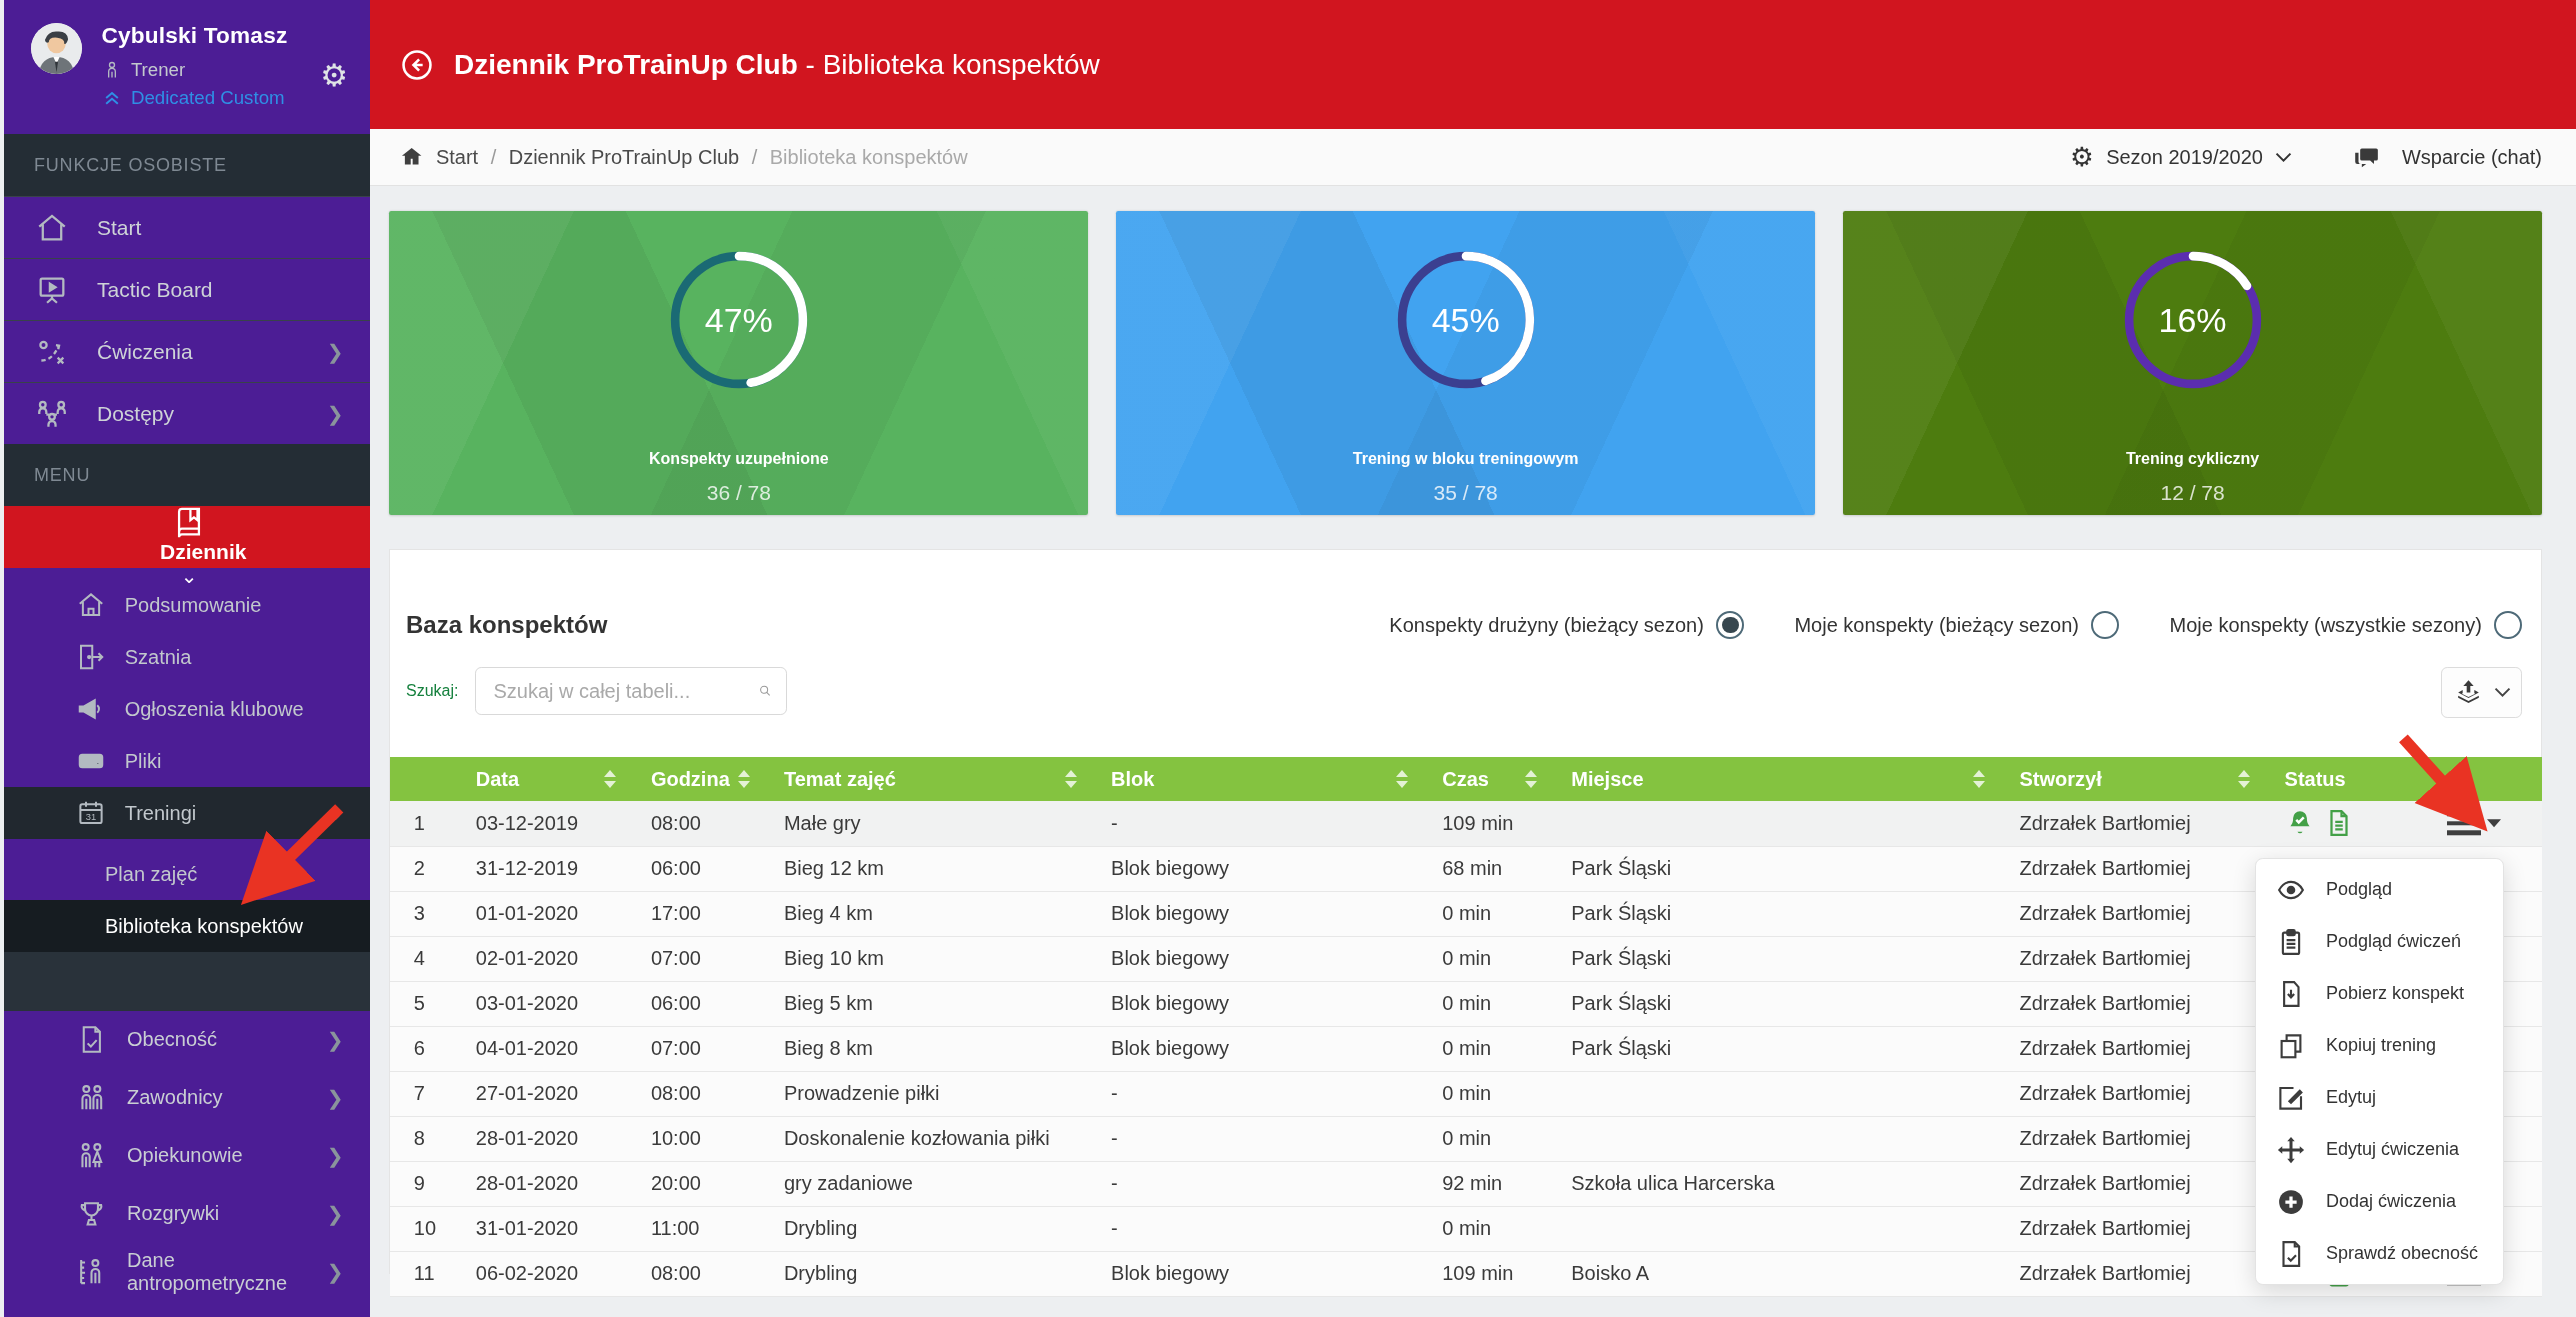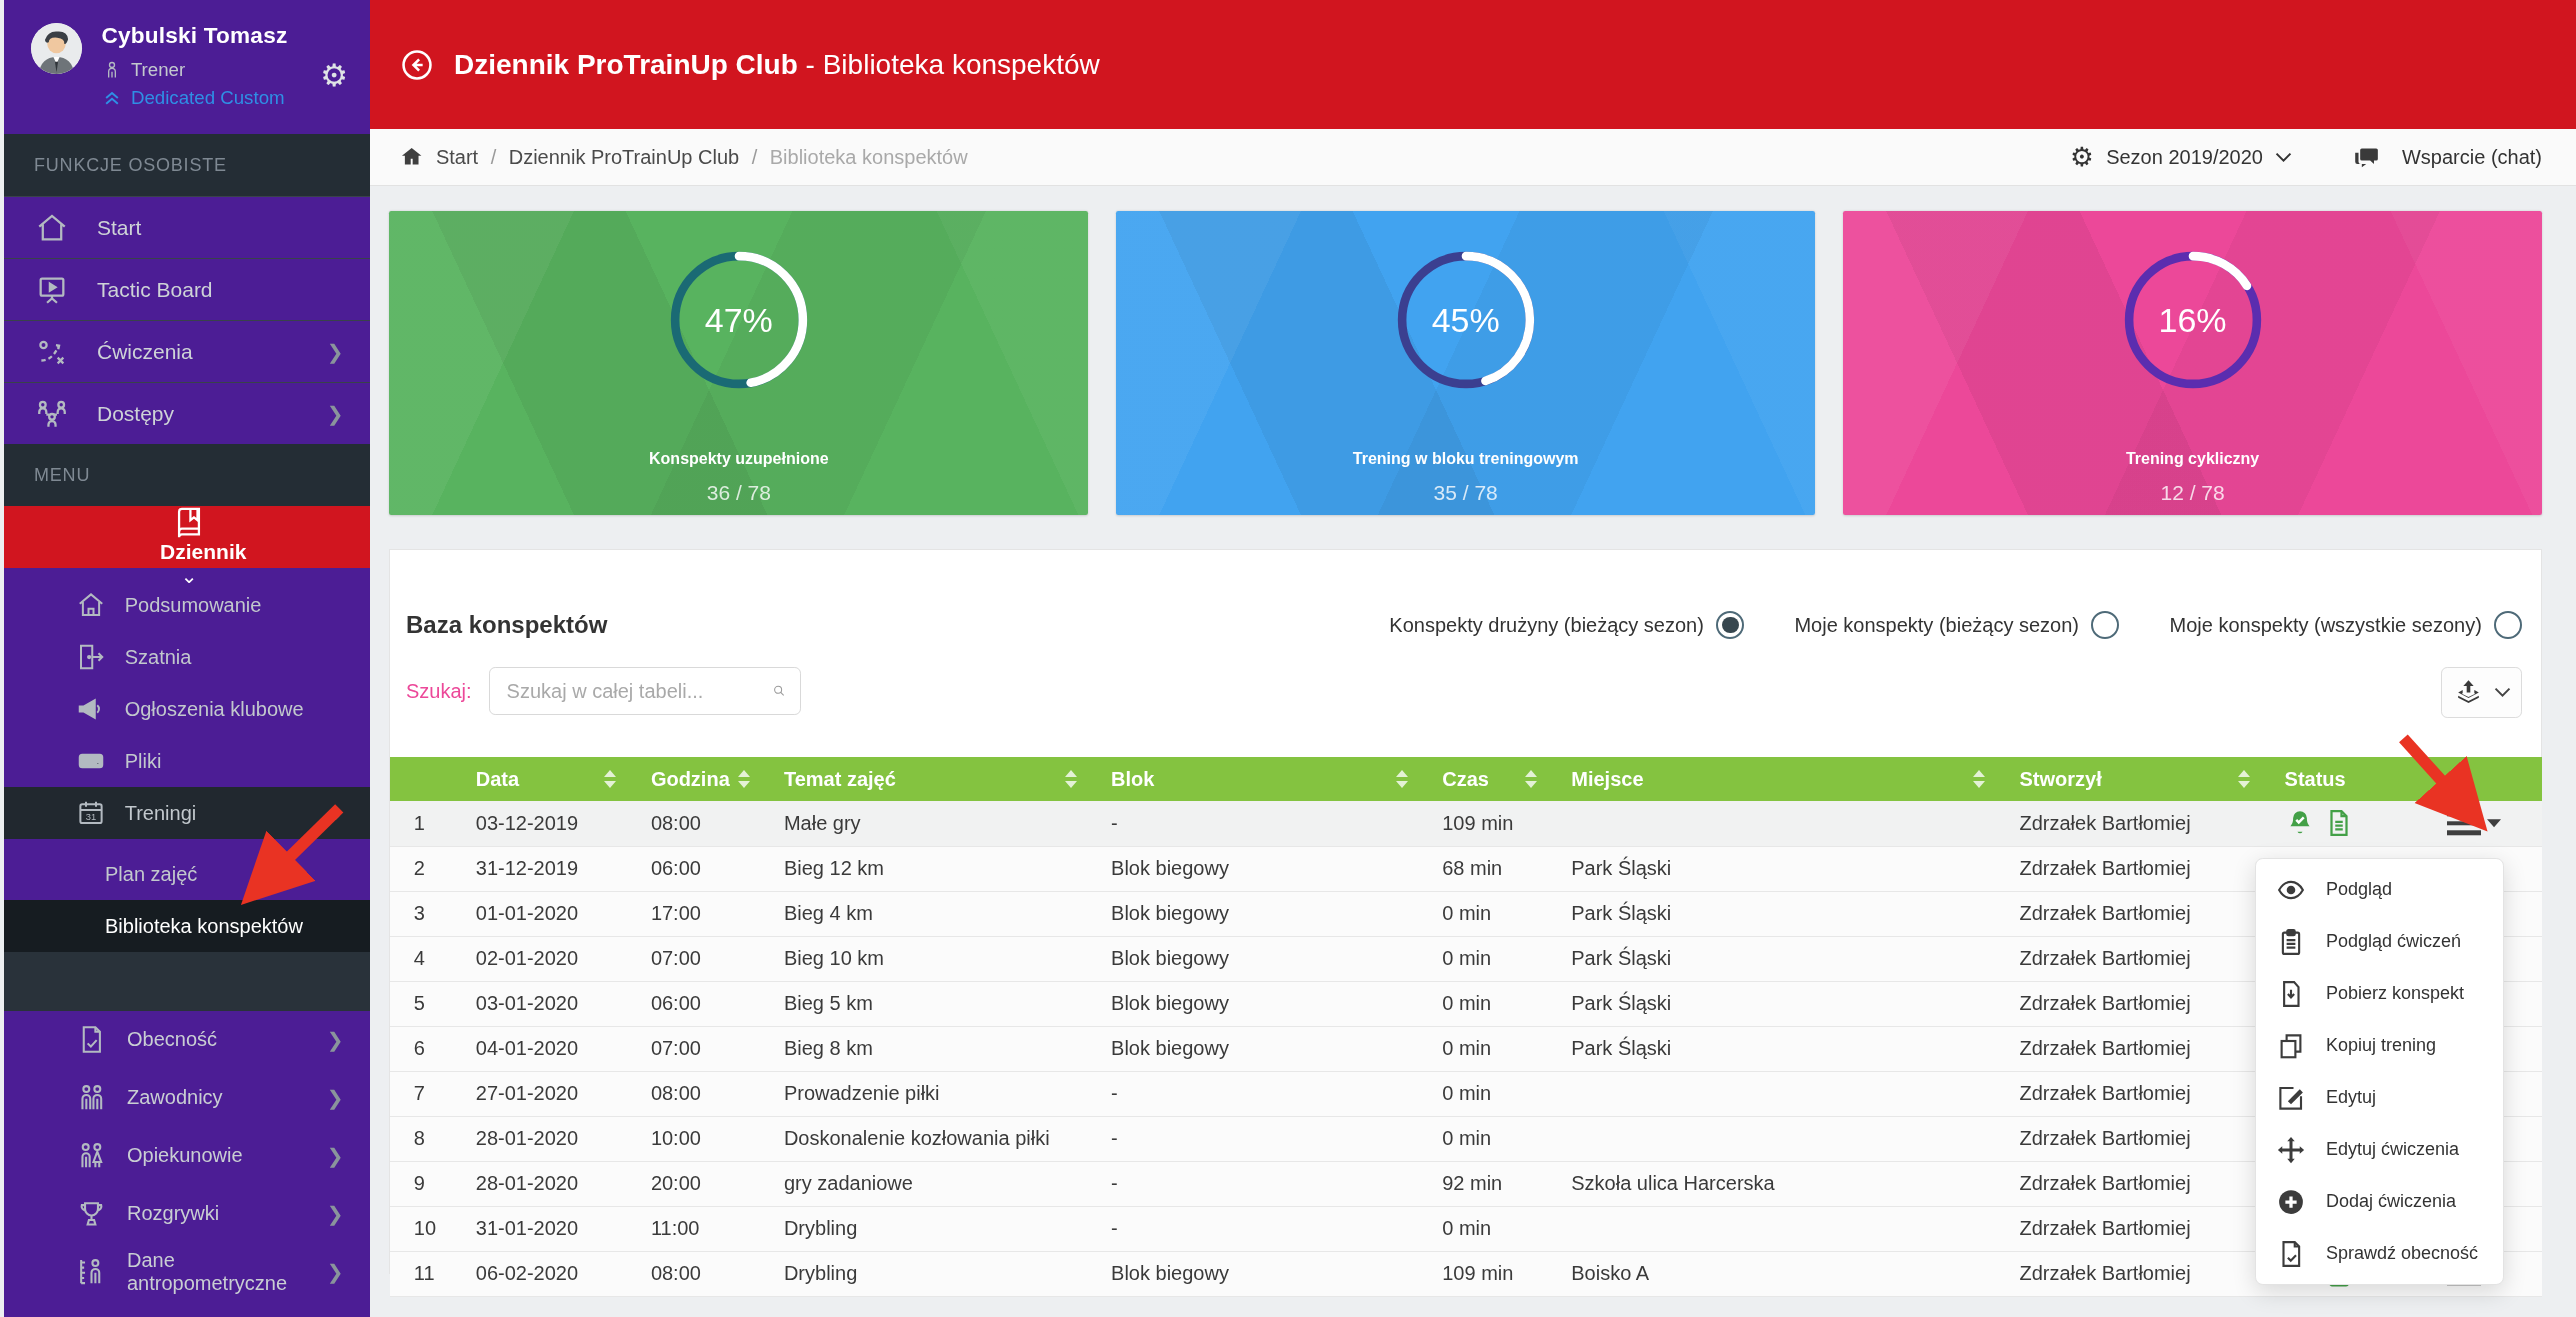--- a/index.html
+++ b/index.html
@@ -74,21 +74,21 @@
     height:725px; position:relative; }
   .panel-head { padding:34px 18.7px 0 15.6px; display:flex; align-items:flex-end; height:89px; }
   .panel-title { font-size:24px; font-weight:bold; color:#333; }
   .radio-group { margin-left:auto; display:flex; align-items:center; gap:50px; }
   .radio-opt { display:flex; align-items:center; gap:12.5px; font-size:20px; color:#333; cursor:pointer; }
   .radio-circle { width:28px; height:28px; border:2.3px solid #4e6a78; border-radius:50%;
     position:relative; flex:none; }
   .radio-opt.checked .radio-circle::after { content:""; position:absolute; inset:3.9px;
     border-radius:50%; background:#37474f; }
   .panel-search { margin-top:28px; padding:0 18.7px 0 15.6px; display:flex; align-items:flex-start; }
-  .search-lbl { font-size:20px; color:#ec4899; line-height:48px; }
+  .search-lbl { font-size:16px; color:#15803d; line-height:48px; }
   .search-box { margin-left:17px; width:312px; height:48px; border:0.8px solid #d9d9d9; border-radius:6.2px;
     display:flex; align-items:center; padding:0 14px 0 17px; background:#fff; }
   .search-box input { border:none; outline:none; flex:1; font-size:20px; color:#555;
     font-family:"Liberation Sans",sans-serif; background:transparent; }
   .search-box input::placeholder { color:#a9a9a9; }
   .export-btn { margin-left:auto; width:81px; height:51px; border:0.8px solid #dcdcdc; border-radius:6.2px;
     background:#fdfdfd; display:flex; align-items:center; justify-content:center; gap:9.4px; cursor:pointer; }
 
   
   table { border-collapse:collapse; table-layout:fixed; width:2152px; margin-top:39px; font-size:20px; }
@@ -358,21 +358,21 @@
       <div class="ring-wrap">
         <svg width="148" height="148" viewBox="0 0 190 190">
           <circle cx="95" cy="95" r="82" stroke-width="11" fill="none" stroke="#3b3f90"></circle>
           <circle cx="95" cy="95" r="82" stroke="#ffffff" stroke-width="11" fill="none" stroke-linecap="round" transform="rotate(-90 95 95)" stroke-dasharray="231.8 515.2"></circle>
         </svg>
         <div class="ring-pct">45%</div>
       </div>
       <div class="card-title">Trening w bloku treningowym</div>
       <div class="card-ratio">35 / 78</div>
     </div>
-    <div class="card" style="background-color: #ec4899;">
+    <div class="card" style="background-color: #4d7c0f;">
       <div class="ring-wrap">
         <svg width="148" height="148" viewBox="0 0 190 190">
           <circle cx="95" cy="95" r="82" stroke-width="11" fill="none" stroke="#5b2daf"></circle>
           <circle cx="95" cy="95" r="82" stroke="#ffffff" stroke-width="11" fill="none" stroke-linecap="round" transform="rotate(-90 95 95)" stroke-dasharray="82.4 515.2"></circle>
         </svg>
         <div class="ring-pct">16%</div>
       </div>
       <div class="card-title">Trening cykliczny</div>
       <div class="card-ratio">12 / 78</div>
     </div>

